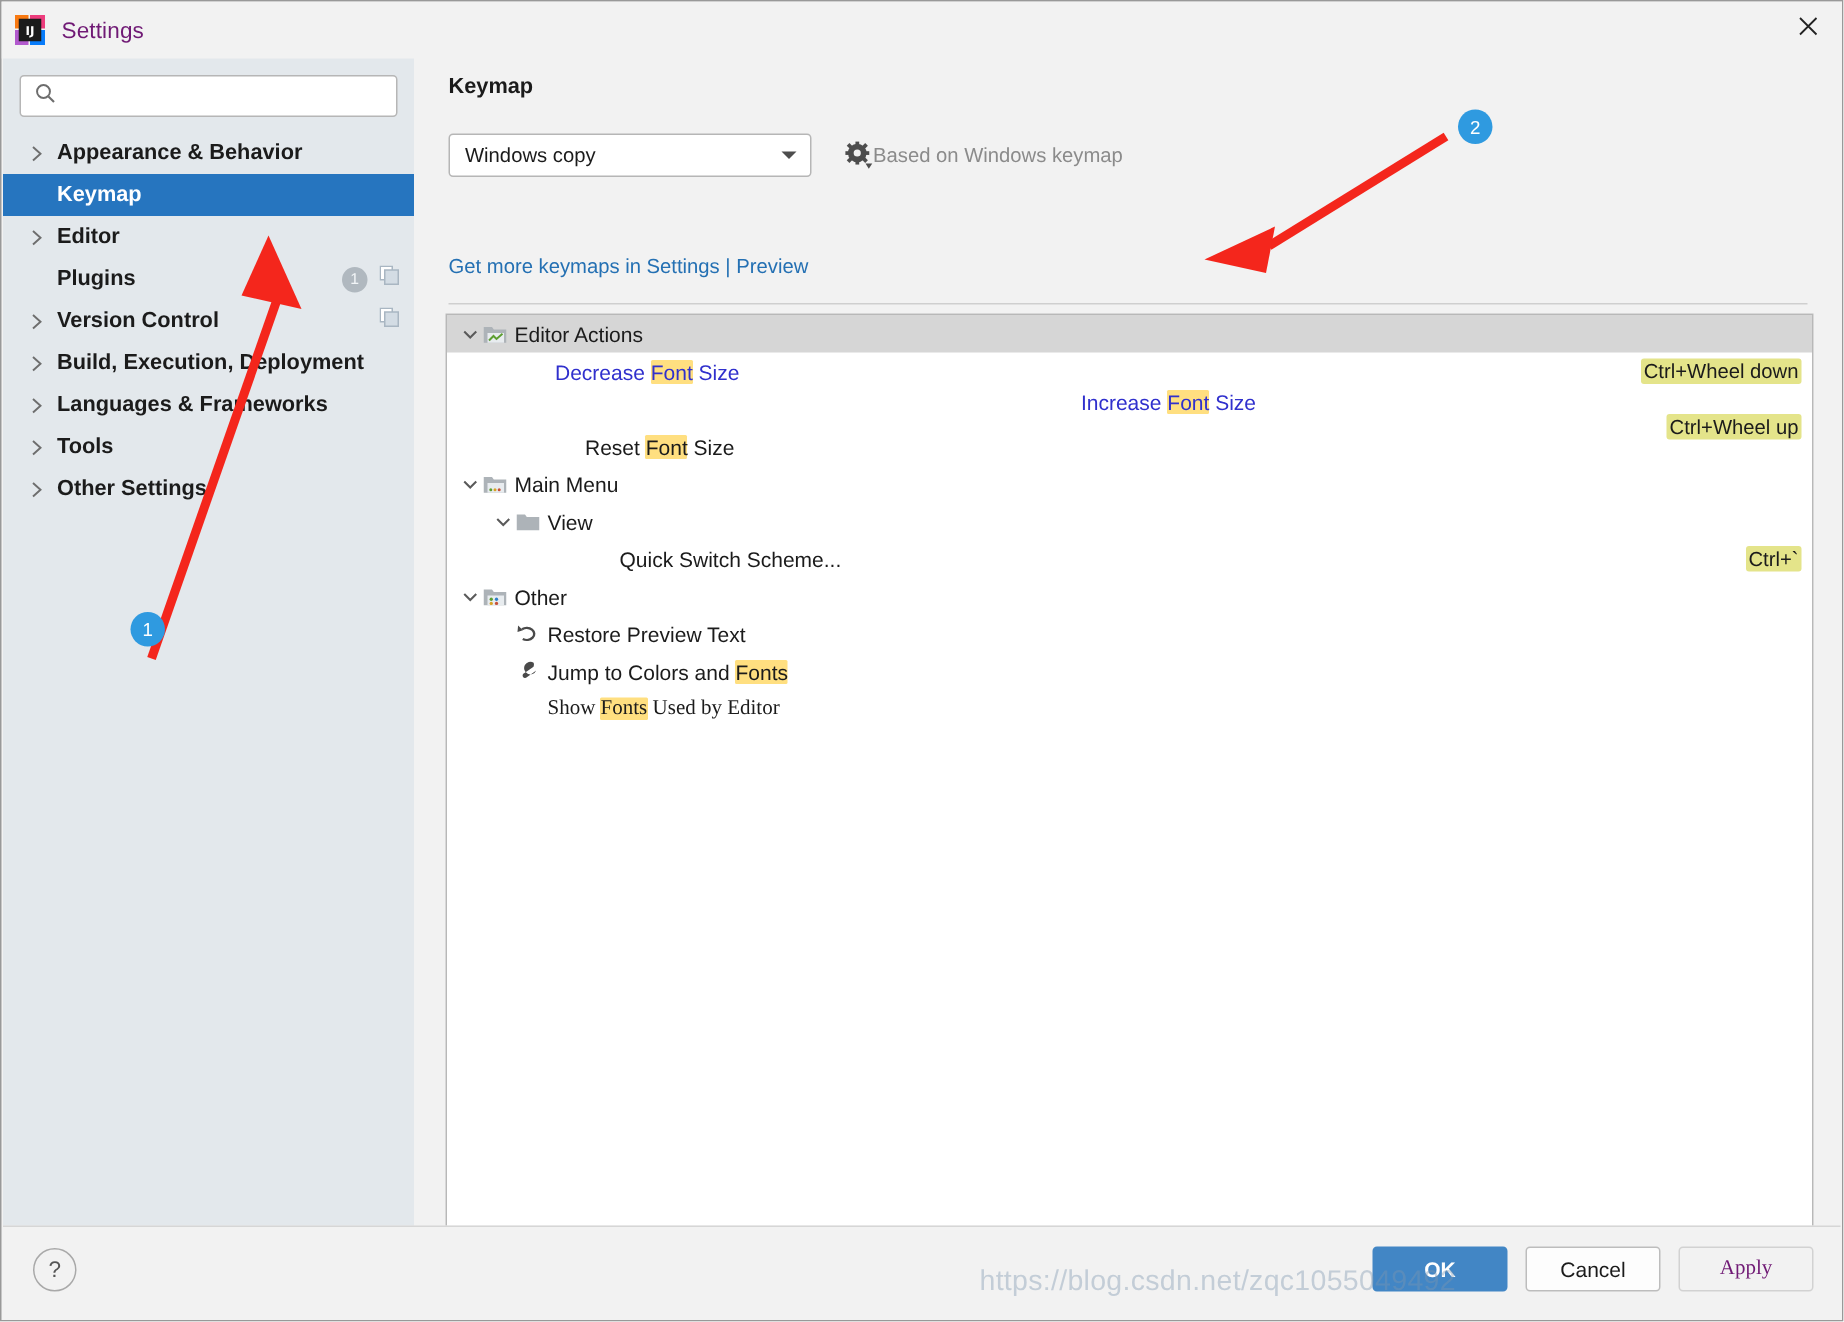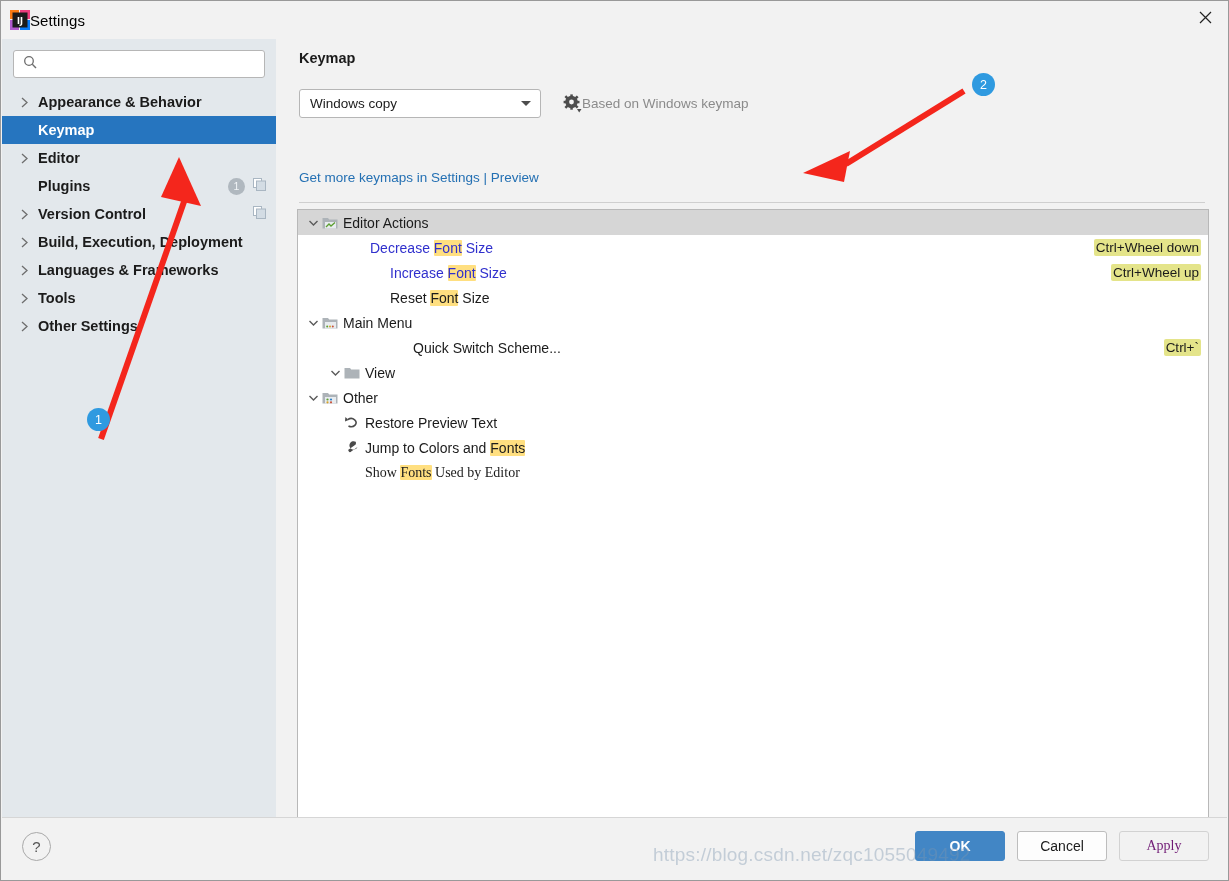--- a/index.html
+++ b/index.html
@@ -35,21 +35,22 @@
     align-items: center;
   }
   .app-logo {
     width: 20px; height: 20px;
     margin-left: 9px;
     flex: none;
     position: relative;
   }
   .title-text {
     font-size: 15px;
-    color: #000000;
+    color: #701a75;
+    margin-left: 11px;
     letter-spacing: 0.1px;
   }
   .close-btn {
     position: absolute;
     right: 0; top: 0;
     width: 46px; height: 32px;
     display: flex;
     align-items: center;
     justify-content: center;
     color: #222;
@@ -619,21 +620,21 @@
       <span class="node-label">Editor Actions</span>
     </div>
 
     <div class="tree-row" style="padding-left:8px;">
       <span class="twisty blank"></span>
       <span class="node-icon blank"></span>
       <span class="node-label link" style="margin-left:31px;"><span>Decrease </span><span class="hl">Font</span><span> Size</span></span>
       <span class="shortcut">Ctrl+Wheel down</span>
     </div>
 
-    <div class="tree-row" style="padding-left:8px;">
+    <div class="tree-row" style="padding-left:8px;flex-direction:column;">
       <span class="twisty blank"></span>
       <span class="node-icon blank"></span>
       <span class="node-label link" style="margin-left:51px;"><span>Increase </span><span class="hl">Font</span><span> Size</span></span>
       <span class="shortcut">Ctrl+Wheel up</span>
     </div>
 
     <div class="tree-row" style="padding-left:8px;">
       <span class="twisty blank"></span>
       <span class="node-icon blank"></span>
       <span class="node-label" style="margin-left:51px;"><span>Reset </span><span class="hl">Font</span><span> Size</span></span>
@@ -650,39 +651,39 @@
           <path d="M0.5 2 L6 2 L7.2 3.6 L15.5 3.6 L15.5 12.5 L0.5 12.5 Z" fill="#adb3b8"></path>
           <rect x="3" y="6" width="11" height="6.5" fill="#e8ecef"></rect>
           <circle cx="5.2" cy="10.5" r="1" fill="#5c9e31"></circle>
           <circle cx="8" cy="10.5" r="1" fill="#d8a227"></circle>
           <circle cx="10.8" cy="10.5" r="1" fill="#c7513a"></circle>
         </svg>
       </span>
       <span class="node-label">Main Menu</span>
     </div>
 
+    <div class="tree-row" style="padding-left:30px;">
+      <span class="twisty">
+        <svg width="11" height="8" viewBox="0 0 11 8">
+            <path d="M1.5 2 L5.5 6 L9.5 2" stroke="#5b5b5b" stroke-width="1.4" fill="none"></path>
+          </svg>
+      </span>
+      <span class="node-icon">
+        <svg width="16" height="14" viewBox="0 0 16 14">
+          <path d="M0.5 2 L6 2 L7.2 3.6 L15.5 3.6 L15.5 12.5 L0.5 12.5 Z" fill="#adb3b8"></path>
+        </svg>
+      </span>
+      <span class="node-label">View</span>
+    </div>
+
     <div class="tree-row" style="padding-left:8px;">
       <span class="twisty blank"></span>
       <span class="node-icon blank"></span>
       <span class="node-label" style="margin-left:74px;">Quick Switch Scheme...</span>
       <span class="shortcut">Ctrl+`</span>
-    </div>
-
-    <div class="tree-row" style="padding-left:30px;">
-      <span class="twisty">
-        <svg width="11" height="8" viewBox="0 0 11 8">
-            <path d="M1.5 2 L5.5 6 L9.5 2" stroke="#5b5b5b" stroke-width="1.4" fill="none"></path>
-          </svg>
-      </span>
-      <span class="node-icon">
-        <svg width="16" height="14" viewBox="0 0 16 14">
-          <path d="M0.5 2 L6 2 L7.2 3.6 L15.5 3.6 L15.5 12.5 L0.5 12.5 Z" fill="#adb3b8"></path>
-        </svg>
-      </span>
-      <span class="node-label">View</span>
     </div>
 
     <div class="tree-row" style="padding-left:8px;">
       <span class="twisty">
         <svg width="11" height="8" viewBox="0 0 11 8">
             <path d="M1.5 2 L5.5 6 L9.5 2" stroke="#5b5b5b" stroke-width="1.4" fill="none"></path>
           </svg>
       </span>
       <span class="node-icon">
         <svg width="16" height="14" viewBox="0 0 16 14">

